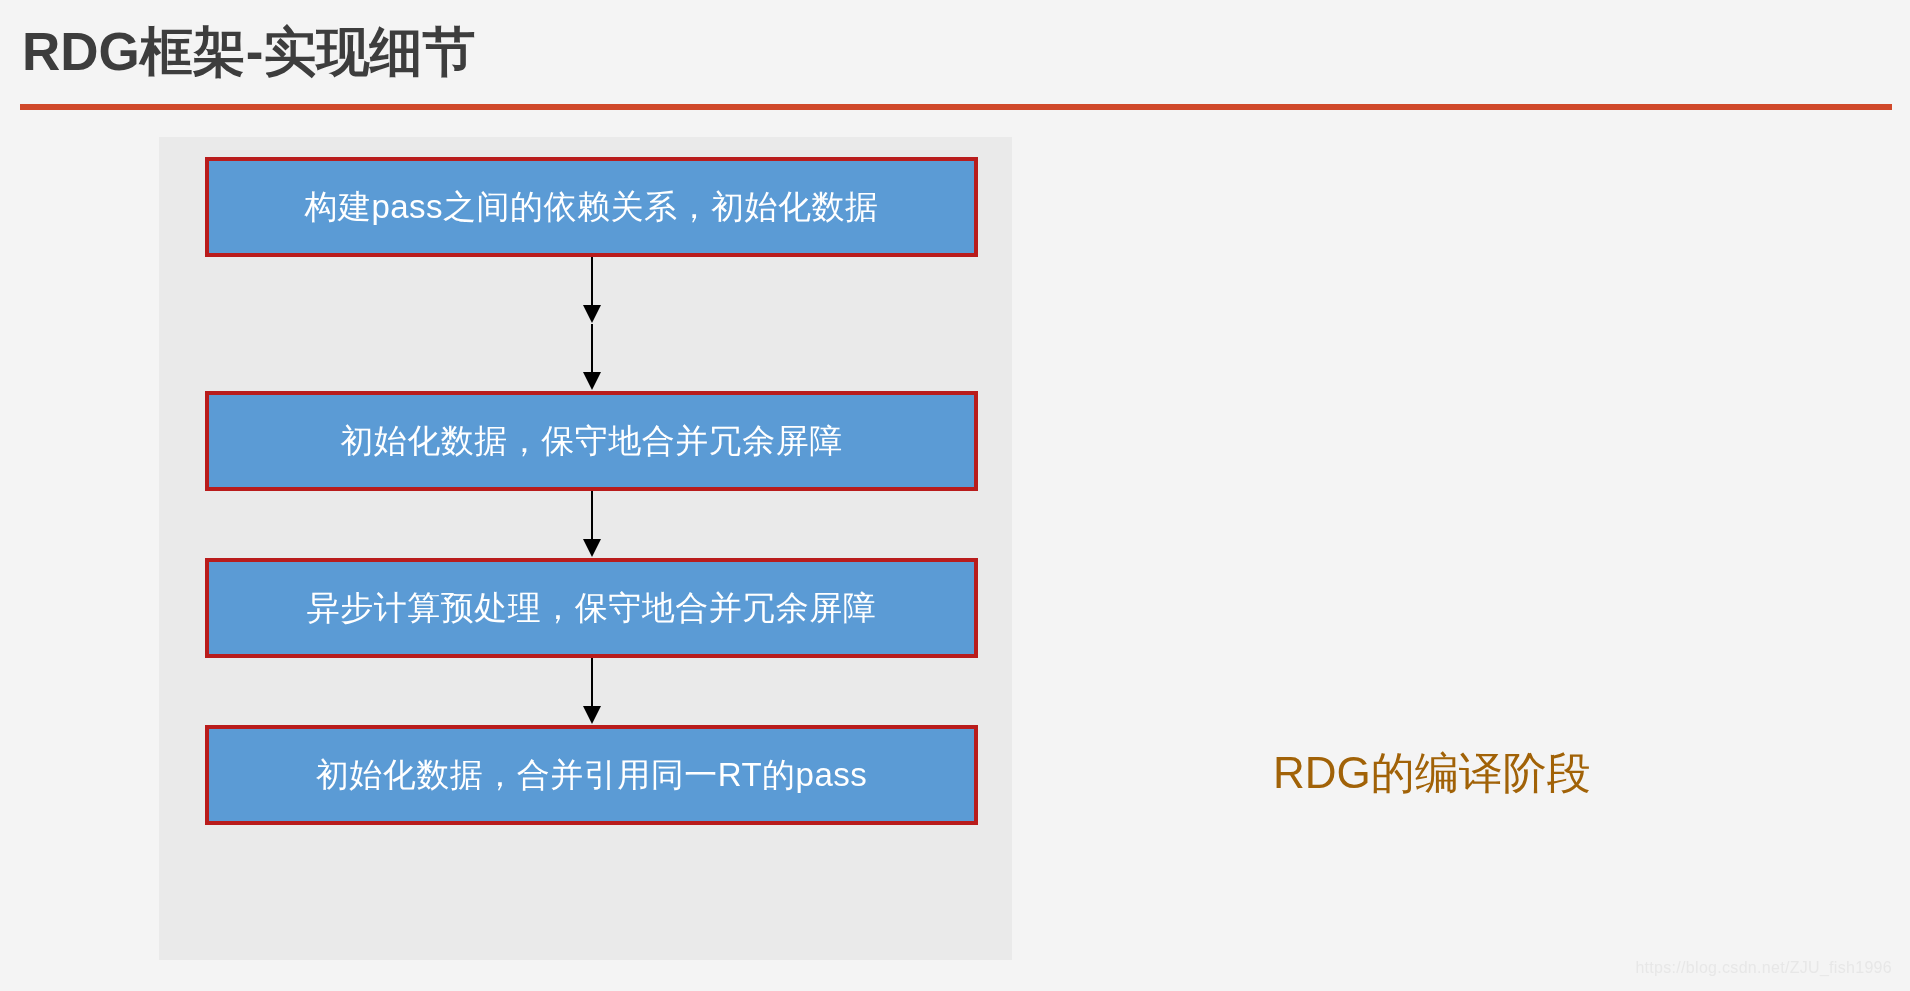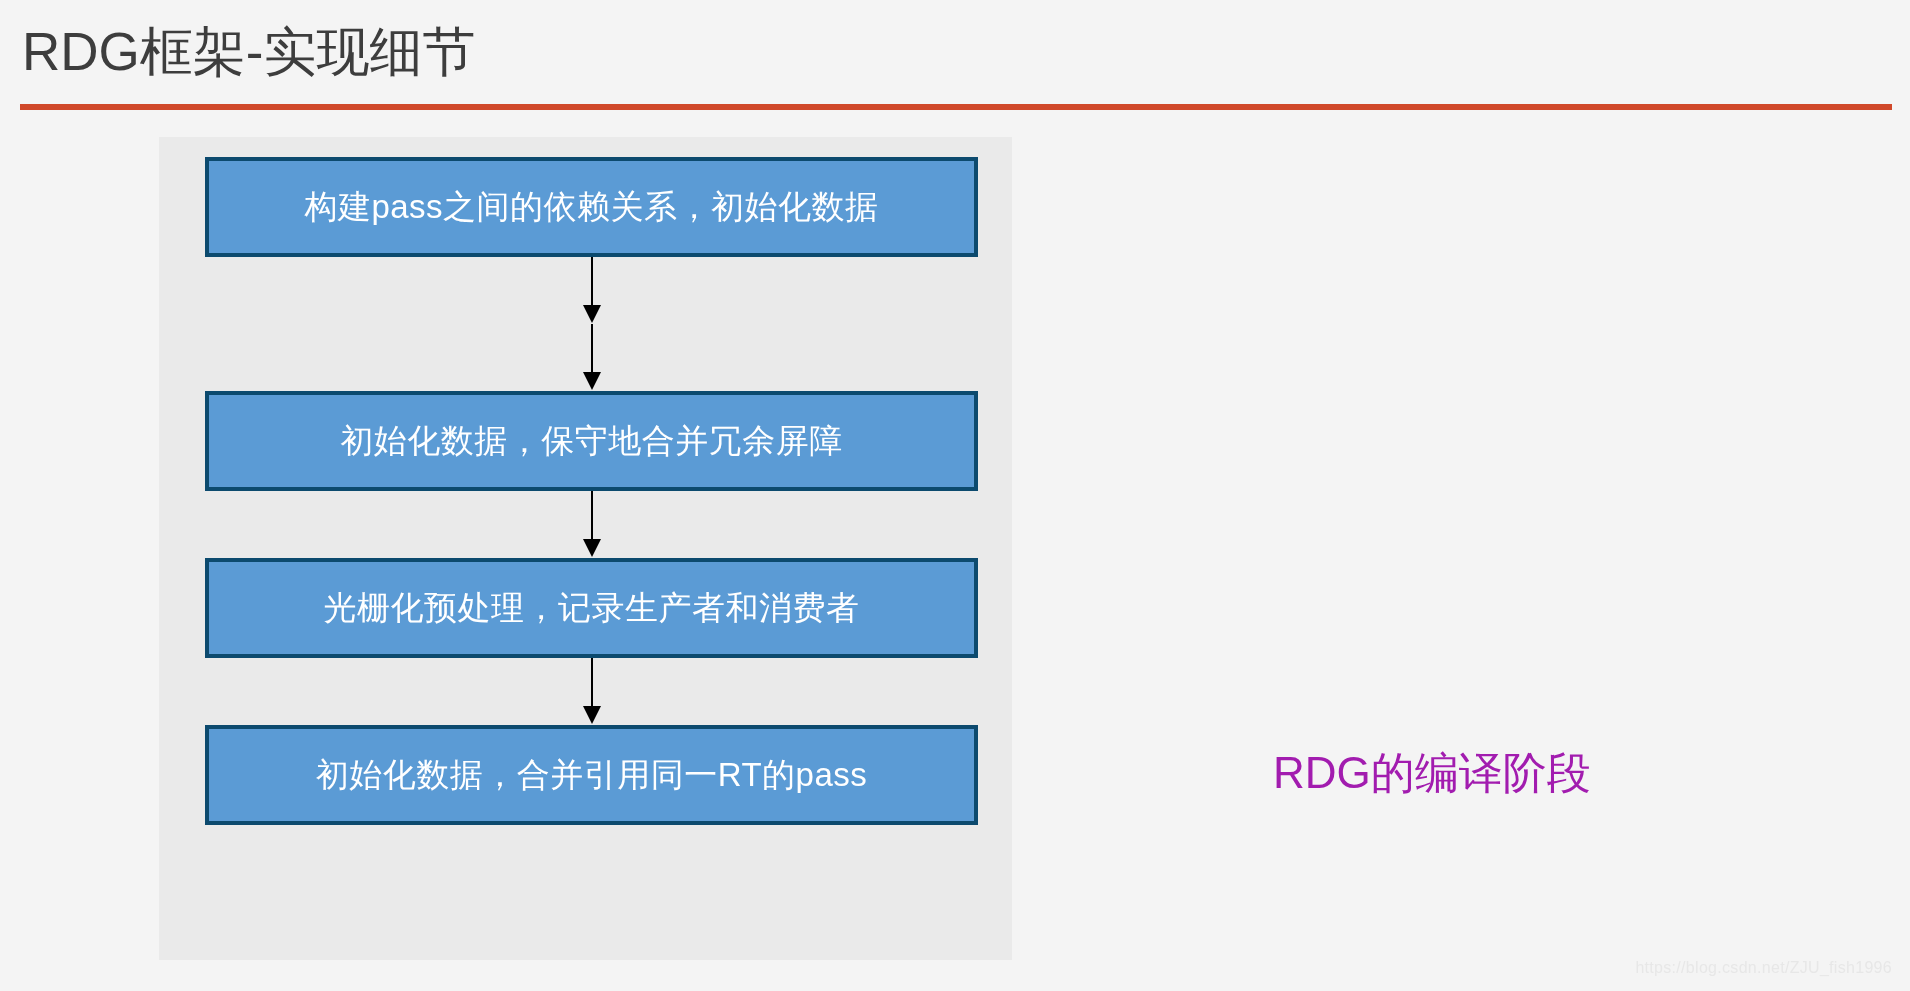--- a/index.html
+++ b/index.html
@@ -16,21 +16,21 @@
   }
 
   
   .slide-title {
     position: absolute;
     left: 22px;
     top: 6px;
     font-size: 53px;
     line-height: 92px;
     color: #3D3D3D;
-    font-weight: 400;
+    font-weight: 700;
     letter-spacing: 0px;
     white-space: nowrap;
   }
   .title-rule {
     position: absolute;
     left: 20px;
     top: 104px;
     width: 1872px;
     height: 6px;
     background: #D0482A;
@@ -51,21 +51,21 @@
     left: 46px;
     top: 20px;
     width: 773px;
   }
 
   .flow-node {
     position: relative;
     width: 765px;
     height: 92px;
     background: #5B9BD5;
-    border: 4px solid #0c4a6e;
+    border: 4px solid #b91c1c;
     box-sizing: content-box;
     display: flex;
     align-items: center;
     justify-content: center;
   }
   .flow-node-label {
     color: #FFFFFF;
     font-size: 33px;
     line-height: 36px;
     white-space: nowrap;
@@ -86,21 +86,21 @@
     display: block;
   }
 
   
   .caption {
     position: absolute;
     left: 1273px;
     top: 743px;
     font-size: 44px;
     line-height: 60px;
-    color: #a21caf;
+    color: #a16207;
     white-space: nowrap;
   }
 
   
   .watermark {
     position: absolute;
     right: 18px;
     bottom: 14px;
     font-size: 16px;
     color: #E7E7E7;
@@ -142,21 +142,21 @@
     </div>
 
     <div class="flow-connector">
       <svg width="24" height="67" viewBox="0 0 24 67" aria-hidden="true">
         <line x1="12" y1="0" x2="12" y2="50" stroke="#000000" stroke-width="2"></line>
         <polygon points="3,48 21,48 12,66" fill="#000000"></polygon>
       </svg>
     </div>
 
     <div class="flow-node">
-      <span class="flow-node-label">光栅化预处理，记录生产者和消费者</span>
+      <span class="flow-node-label">异步计算预处理，保守地合并冗余屏障</span>
     </div>
 
     <div class="flow-connector">
       <svg width="24" height="67" viewBox="0 0 24 67" aria-hidden="true">
         <line x1="12" y1="0" x2="12" y2="50" stroke="#000000" stroke-width="2"></line>
         <polygon points="3,48 21,48 12,66" fill="#000000"></polygon>
       </svg>
     </div>
 
     <div class="flow-node">

